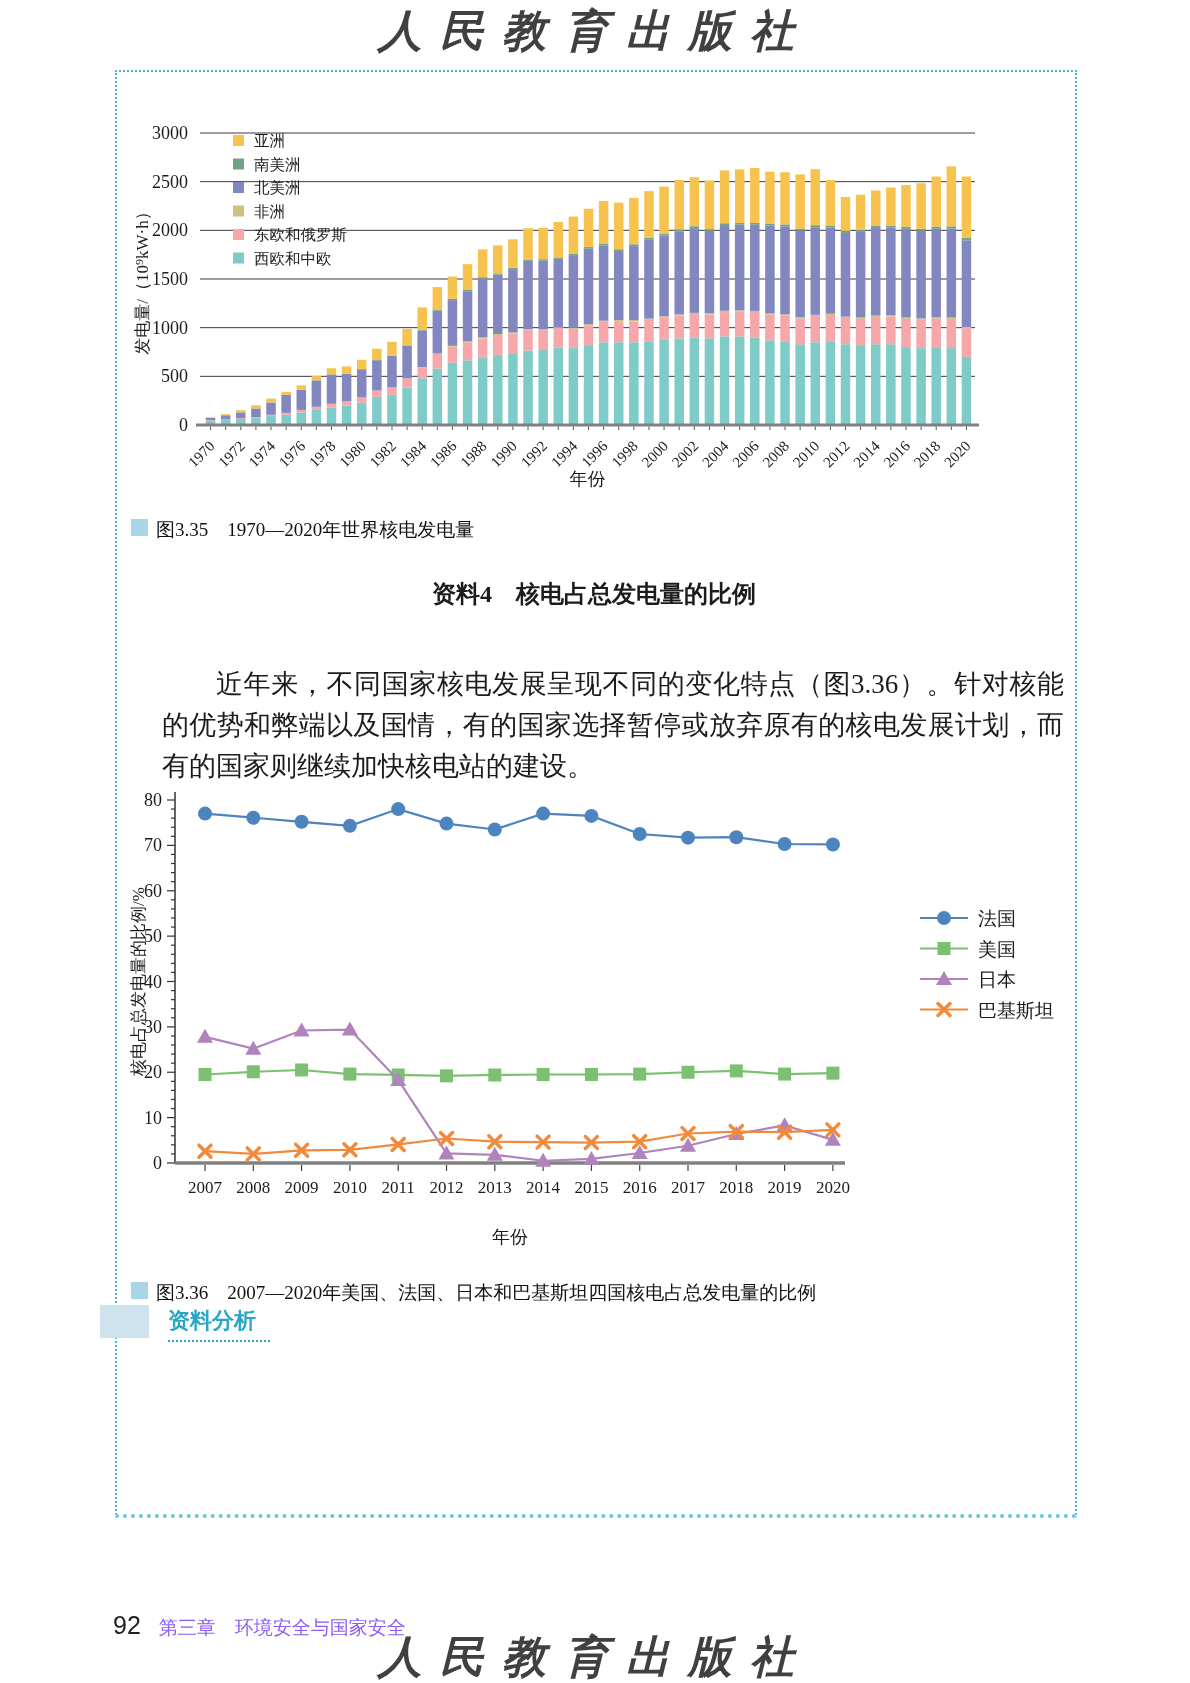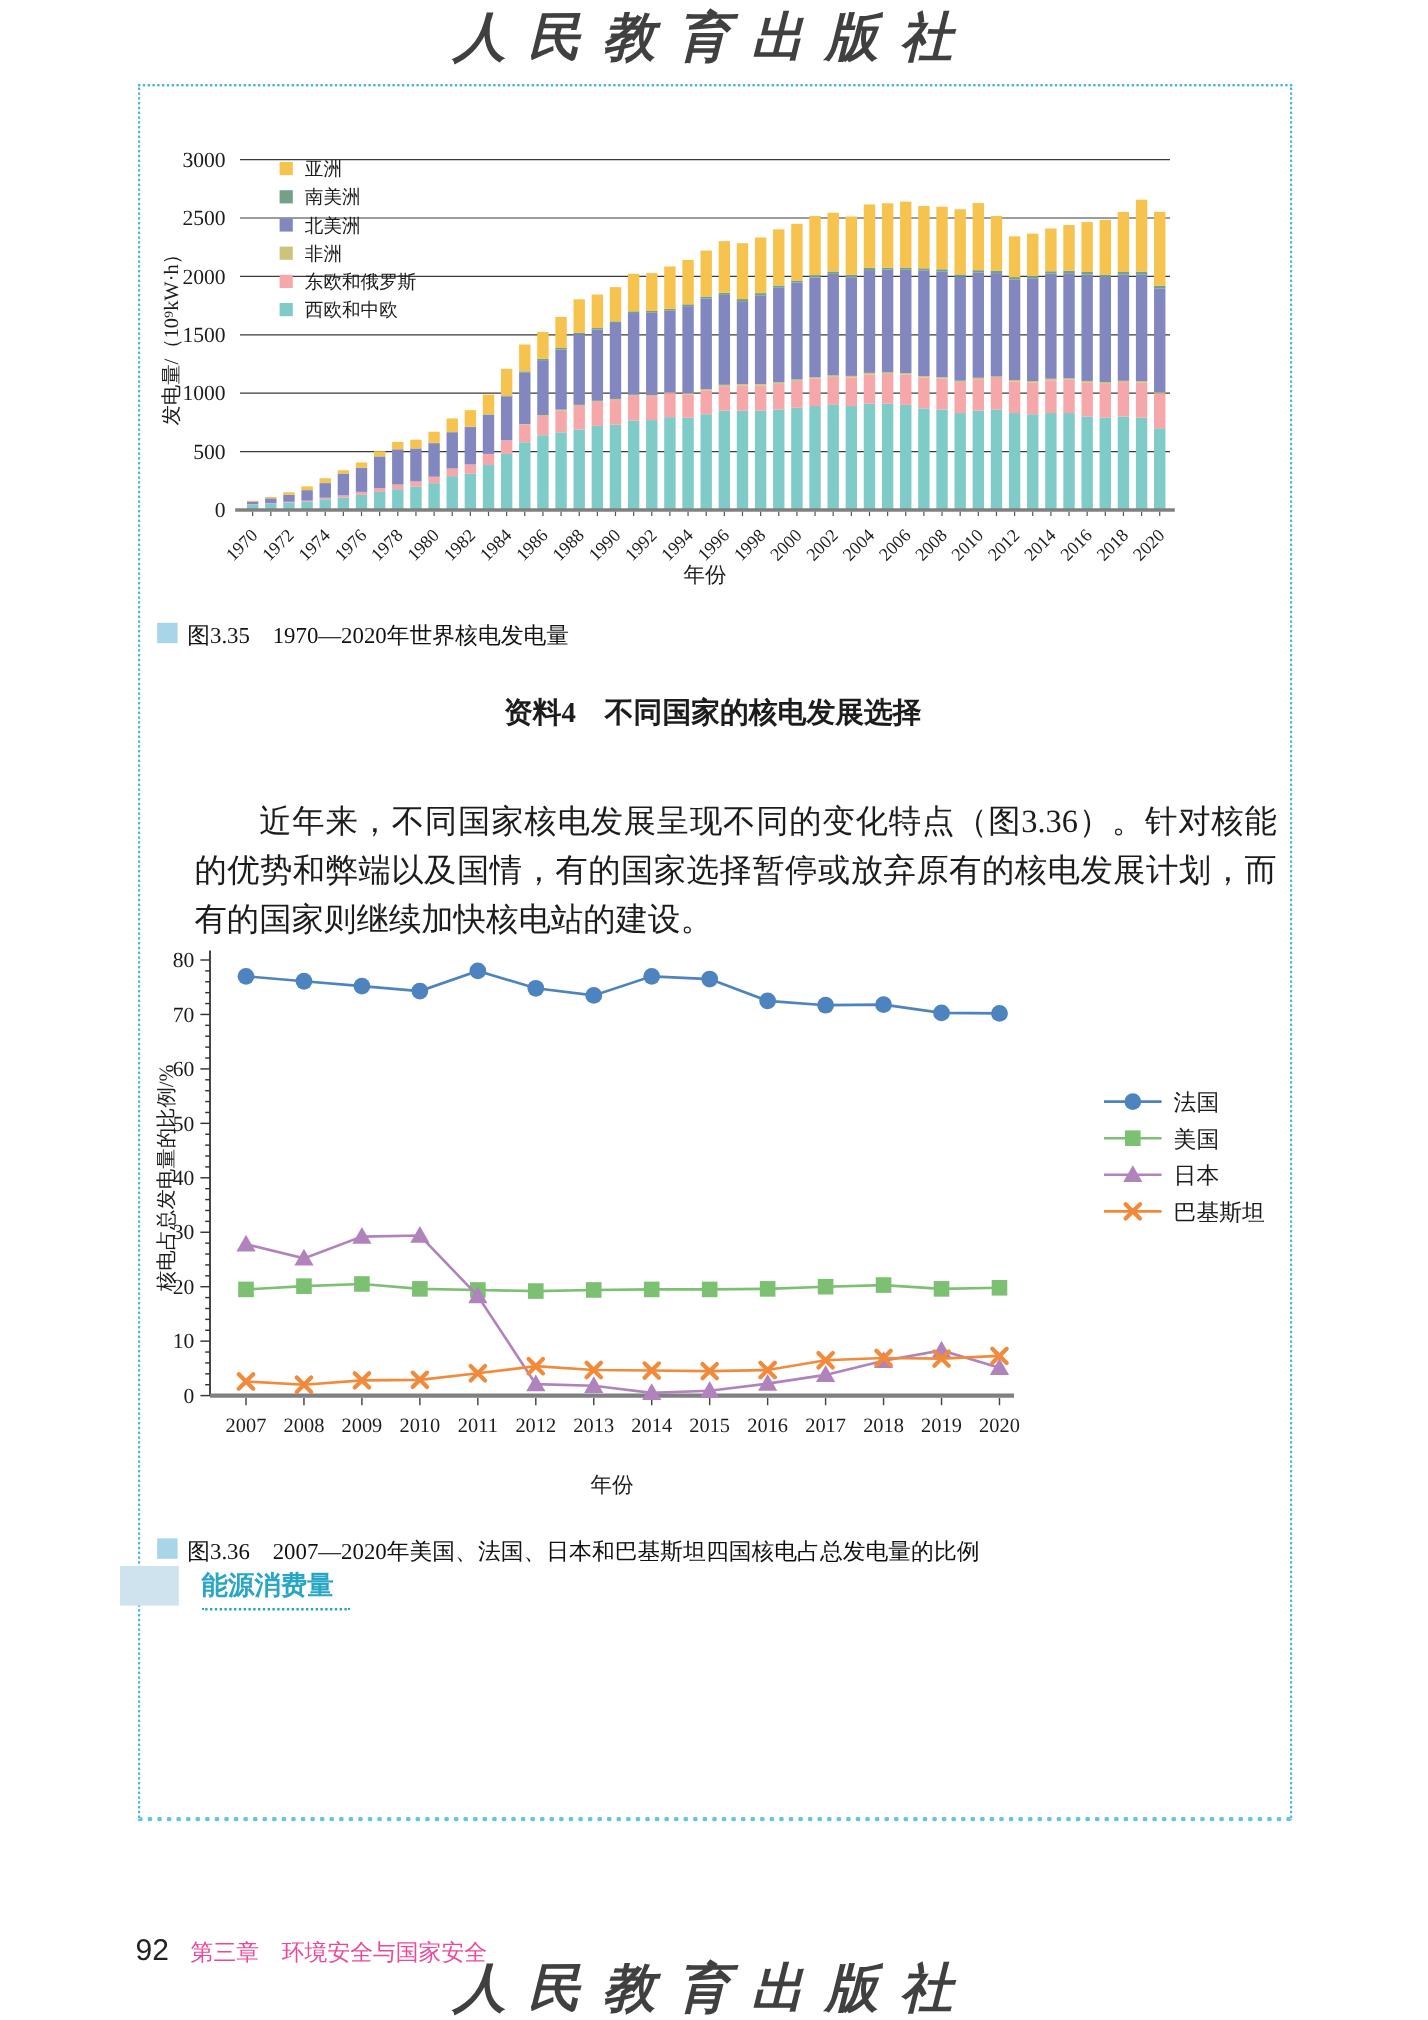--- a/index.html
+++ b/index.html
@@ -28,21 +28,21 @@
   .analysis-tab{position:absolute;left:100px;top:1305px;width:49px;height:33px;
         background:#cfe3ef;}
   .analysis-title{position:absolute;left:168px;top:1306px;font-size:22px;font-weight:bold;
         color:#29a5c6;font-family:"Liberation Sans","DejaVu Sans",sans-serif;
         padding:0 14px 4px 0;border-bottom:2px dotted #29a5c6;}
   .questions{position:absolute;left:176px;top:1368px;width:880px;font-size:21px;line-height:41px;}
   .question{padding-left:34px;text-indent:-34px;margin-bottom:13px;text-align:justify;}
   .footer{position:absolute;left:113px;top:1585px;display:flex;align-items:baseline;}
   .footer .pagenum{font-size:25px;color:#222;margin-right:18px;
         font-family:"Liberation Sans","DejaVu Sans",sans-serif;margin-top:26px;}
-  .footer .chapter{font-size:19px;color:#ec4899;}
+  .footer .chapter{font-size:19px;color:#8b5cf6;}
   svg text{font-family:"Liberation Serif","DejaVu Serif",serif;fill:#1c1c1c;}
 </style>
 </head>
 <body>
 
 <div class="page">
 
   <div class="logo logo-top">人民教育出版社</div>
 
   <div class="content-box"></div>
@@ -441,21 +441,21 @@
       <text x="124" y="145" font-size="15.5">东欧和俄罗斯</text>
       <rect x="103" y="157.5" width="11" height="11" fill="#7fcbc8"></rect>
       <text x="124" y="168.5" font-size="15.5">西欧和中欧</text>
     </svg>
 
   <div class="caption" id="caption1">
     <span class="cap-square"></span>
     <span>图3.35　1970—2020年世界核电发电量</span>
   </div>
 
-  <h2 class="section-heading">资料4　不同国家的核电发展选择</h2>
+  <h2 class="section-heading">资料4　核电占总发电量的比例</h2>
 
   <p class="body-paragraph">近年来，不同国家核电发展呈现不同的变化特点（图3.36）。针对核能的优势和弊端以及国情，有的国家选择暂停或放弃原有的核电发展计划，而有的国家则继续加快核电站的建设。</p>
 
   <svg id="chart2" class="chart" width="930" height="520">
       <line x1="45" y1="52" x2="45" y2="423" stroke="#333" stroke-width="1.5"></line>
       <line x1="37" y1="423" x2="45" y2="423" stroke="#333" stroke-width="1.2"></line>
       <text x="32" y="429" text-anchor="end" font-size="18">0</text>
       <line x1="41" y1="413.925" x2="45" y2="413.925" stroke="#333" stroke-width="1.2"></line>
       <line x1="41" y1="404.85" x2="45" y2="404.85" stroke="#333" stroke-width="1.2"></line>
       <line x1="41" y1="395.775" x2="45" y2="395.775" stroke="#333" stroke-width="1.2"></line>
@@ -623,21 +623,21 @@
       <line x1="808" y1="275.5" x2="820" y2="263.5" stroke="#f28a3b" stroke-width="3.5" stroke-linecap="round"></line>
       <text x="848" y="276.5" font-size="19">巴基斯坦</text>
     </svg>
 
   <div class="caption" id="caption2">
     <span class="cap-square"></span>
     <span>图3.36　2007—2020年美国、法国、日本和巴基斯坦四国核电占总发电量的比例</span>
   </div>
 
   <div class="analysis-tab"></div>
-  <div class="analysis-title">能源消费量</div>
+  <div class="analysis-title">资料分析</div>
 
 
   <div class="footer">
     <span class="pagenum">92</span>
     <span class="chapter">第三章　环境安全与国家安全</span>
   </div>
 
   <div class="logo logo-bottom">人民教育出版社</div>
 
 </div>

